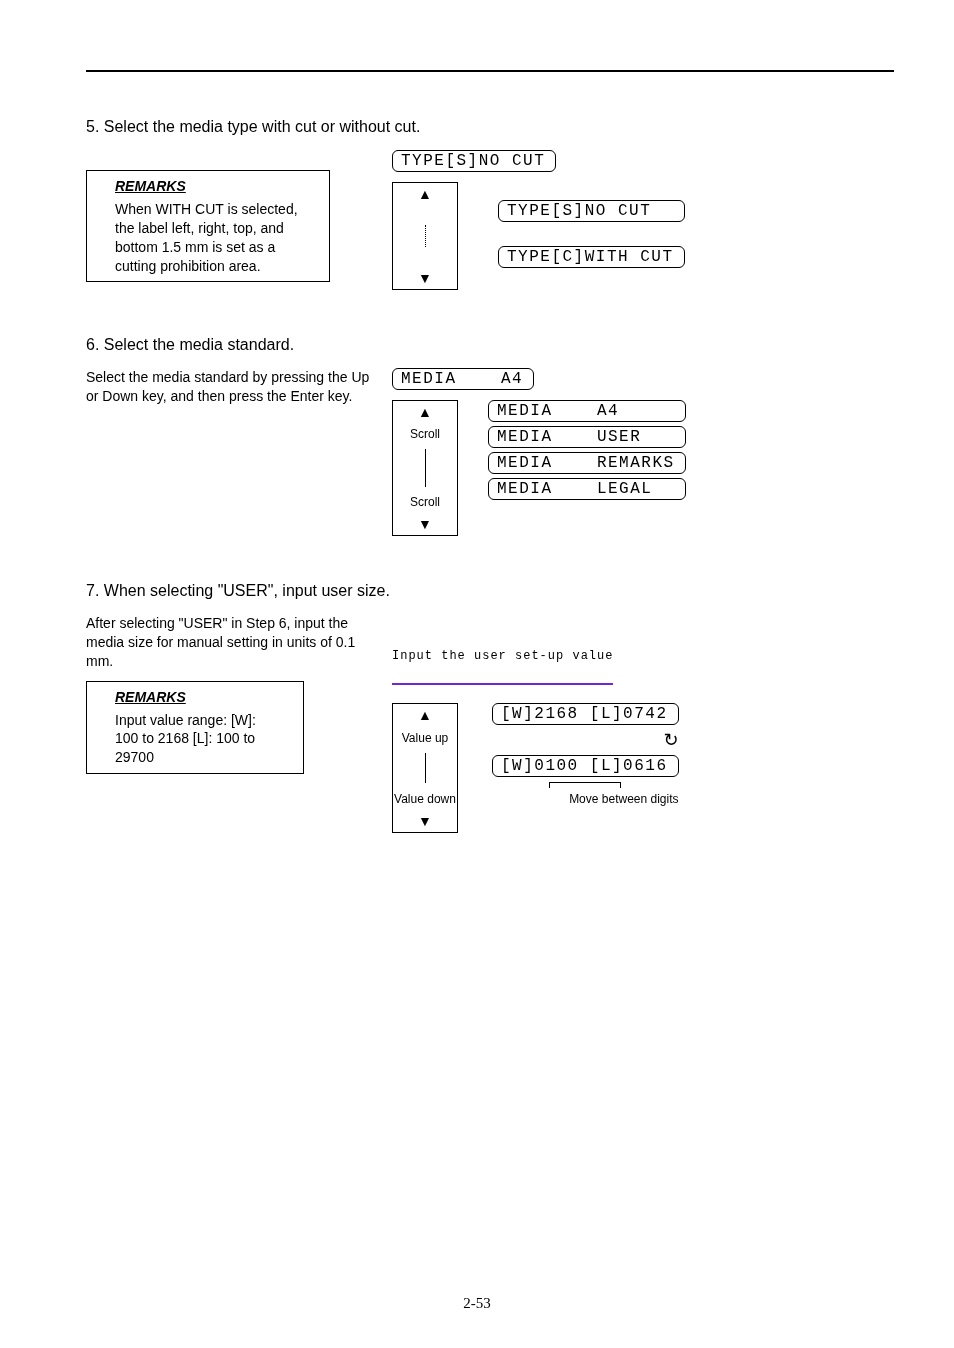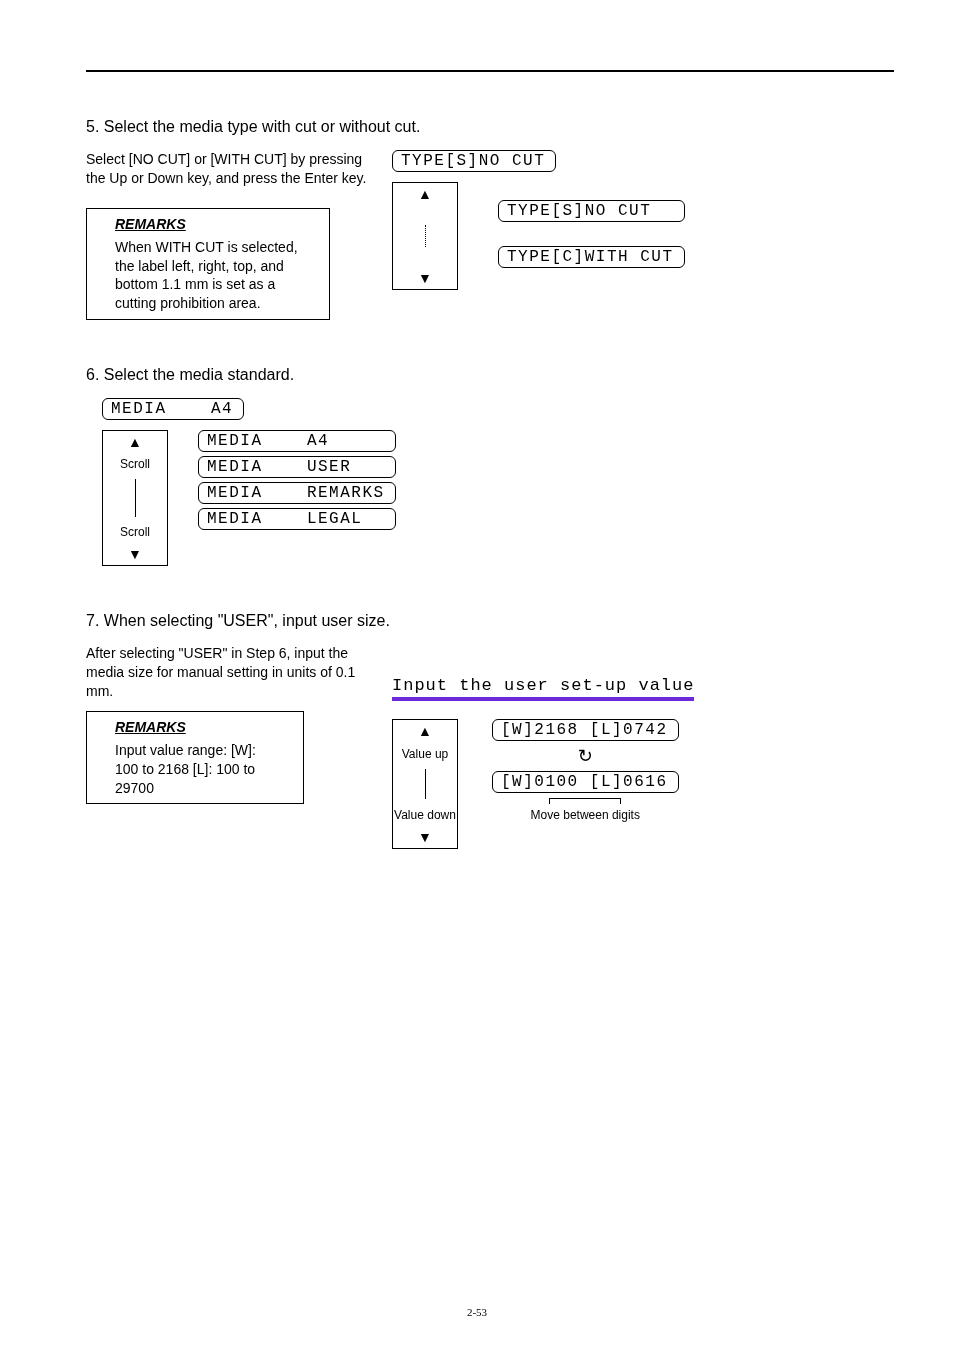--- a/index.html
+++ b/index.html
@@ -109,63 +109,62 @@
     vertical-align: top;
     margin-left: 14px;
   }
   .row {
     display: flex;
     align-items: flex-start;
   }
   
   .val-title {
     display:inline-block;
-    border-bottom:4px solid #6d28d9;
+    border-bottom:2px solid #6d28d9;
     font-family: "Courier New", monospace;
-    font-size: 17px;
+    font-size: 12px;
     letter-spacing: 1px;
-    padding-bottom: 2px;
+    padding-bottom: 20px;
   }
   .loop-arrow {
     font-size: 18px;
   }
   .flipbar {
     height: 5px;
     width: 70px;
     border-left:1px solid #000;
     border-right:1px solid #000;
     border-top:1px solid #000;
     margin: 1px auto 0 auto;
   }
   .flip-label {
     font-size: 12px;
     text-align: center;
   }
   .page-num {
     position: absolute;
-    bottom: 30px;
+    bottom: 36px;
     width: 100%;
     text-align: center;
     font-family: Georgia, "Times New Roman", serif;
-    font-size: 11px;
+    font-size: 15px;
   }
 </style>
 </head>
 <body>
 
 <div class="page">
   <hr class="hr">
 
   <div class="sec-title">5. Select the media type with cut or without cut.</div>
   <div class="cols">
     <div class="body-col">
-      <p class="body">Select [NO CUT] or [WITH CUT] by pressing the Up or Down key, and press the Enter key.</p>
       <div class="remarks">
         <p class="rem-title">REMARKS</p>
-        <p>When WITH CUT is selected, the label left, right, top, and bottom 1.1 mm is set as a cutting prohibition area.</p>
+        <p>When WITH CUT is selected, the label left, right, top, and bottom 1.5 mm is set as a cutting prohibition area.</p>
       </div>
     </div>
     <div class="diag-col">
       <div class="lcd">TYPE[S]NO CUT</div>
       <div class="row" style="margin-top:10px;">
         <div class="scroll-box">
           <span class="arrow-up">▲</span>
           <span class="lbl"></span>
           <span class="vline-dotted"></span>
           <span class="lbl"></span>
@@ -175,20 +174,23 @@
           <div class="lcd">TYPE[S]NO CUT</div>
           <div style="height:16px;"></div>
           <div class="lcd">TYPE[C]WITH CUT</div>
         </div>
       </div>
     </div>
   </div>
 
   <div class="sec-title">6. Select the media standard.</div>
   <div class="cols">
+    <div class="body-col">
+      <p class="body">Select the media standard by pressing the Up or Down key, and then press the Enter key.</p>
+    </div>
     <div class="diag-col">
       <div class="lcd">MEDIA    A4</div>
       <div class="row" style="margin-top:10px;">
         <div class="scroll-box" style="height:136px;">
           <span class="arrow-up">▲</span>
           <span class="lbl">Scroll</span>
           <span class="vline" style="height:38px;"></span>
           <span class="lbl">Scroll</span>
           <span class="arrow-down">▼</span>
         </div>
@@ -214,21 +216,21 @@
     <div class="diag-col" style="position:relative; top:32px;">
       <span class="val-title">Input the user set-up value</span>
       <div class="row" style="margin-top:18px;">
         <div class="scroll-box" style="height:130px;">
           <span class="arrow-up">▲</span>
           <span class="lbl">Value up</span>
           <span class="vline" style="height:30px;"></span>
           <span class="lbl">Value down</span>
           <span class="arrow-down">▼</span>
         </div>
-        <div class="options-stack" style="margin-left:34px;">
+        <div class="options-stack" style="margin-left:34px;align-items:flex-end;">
           <div class="lcd">[W]2168 [L]0742</div>
           <div style="text-align:center;">
             <span class="loop-arrow">↻</span>
           </div>
           <div class="lcd">[W]0100 [L]0616</div>
           <div class="flipbar"></div>
           <div class="flip-label">Move between digits</div>
         </div>
       </div>
     </div>

